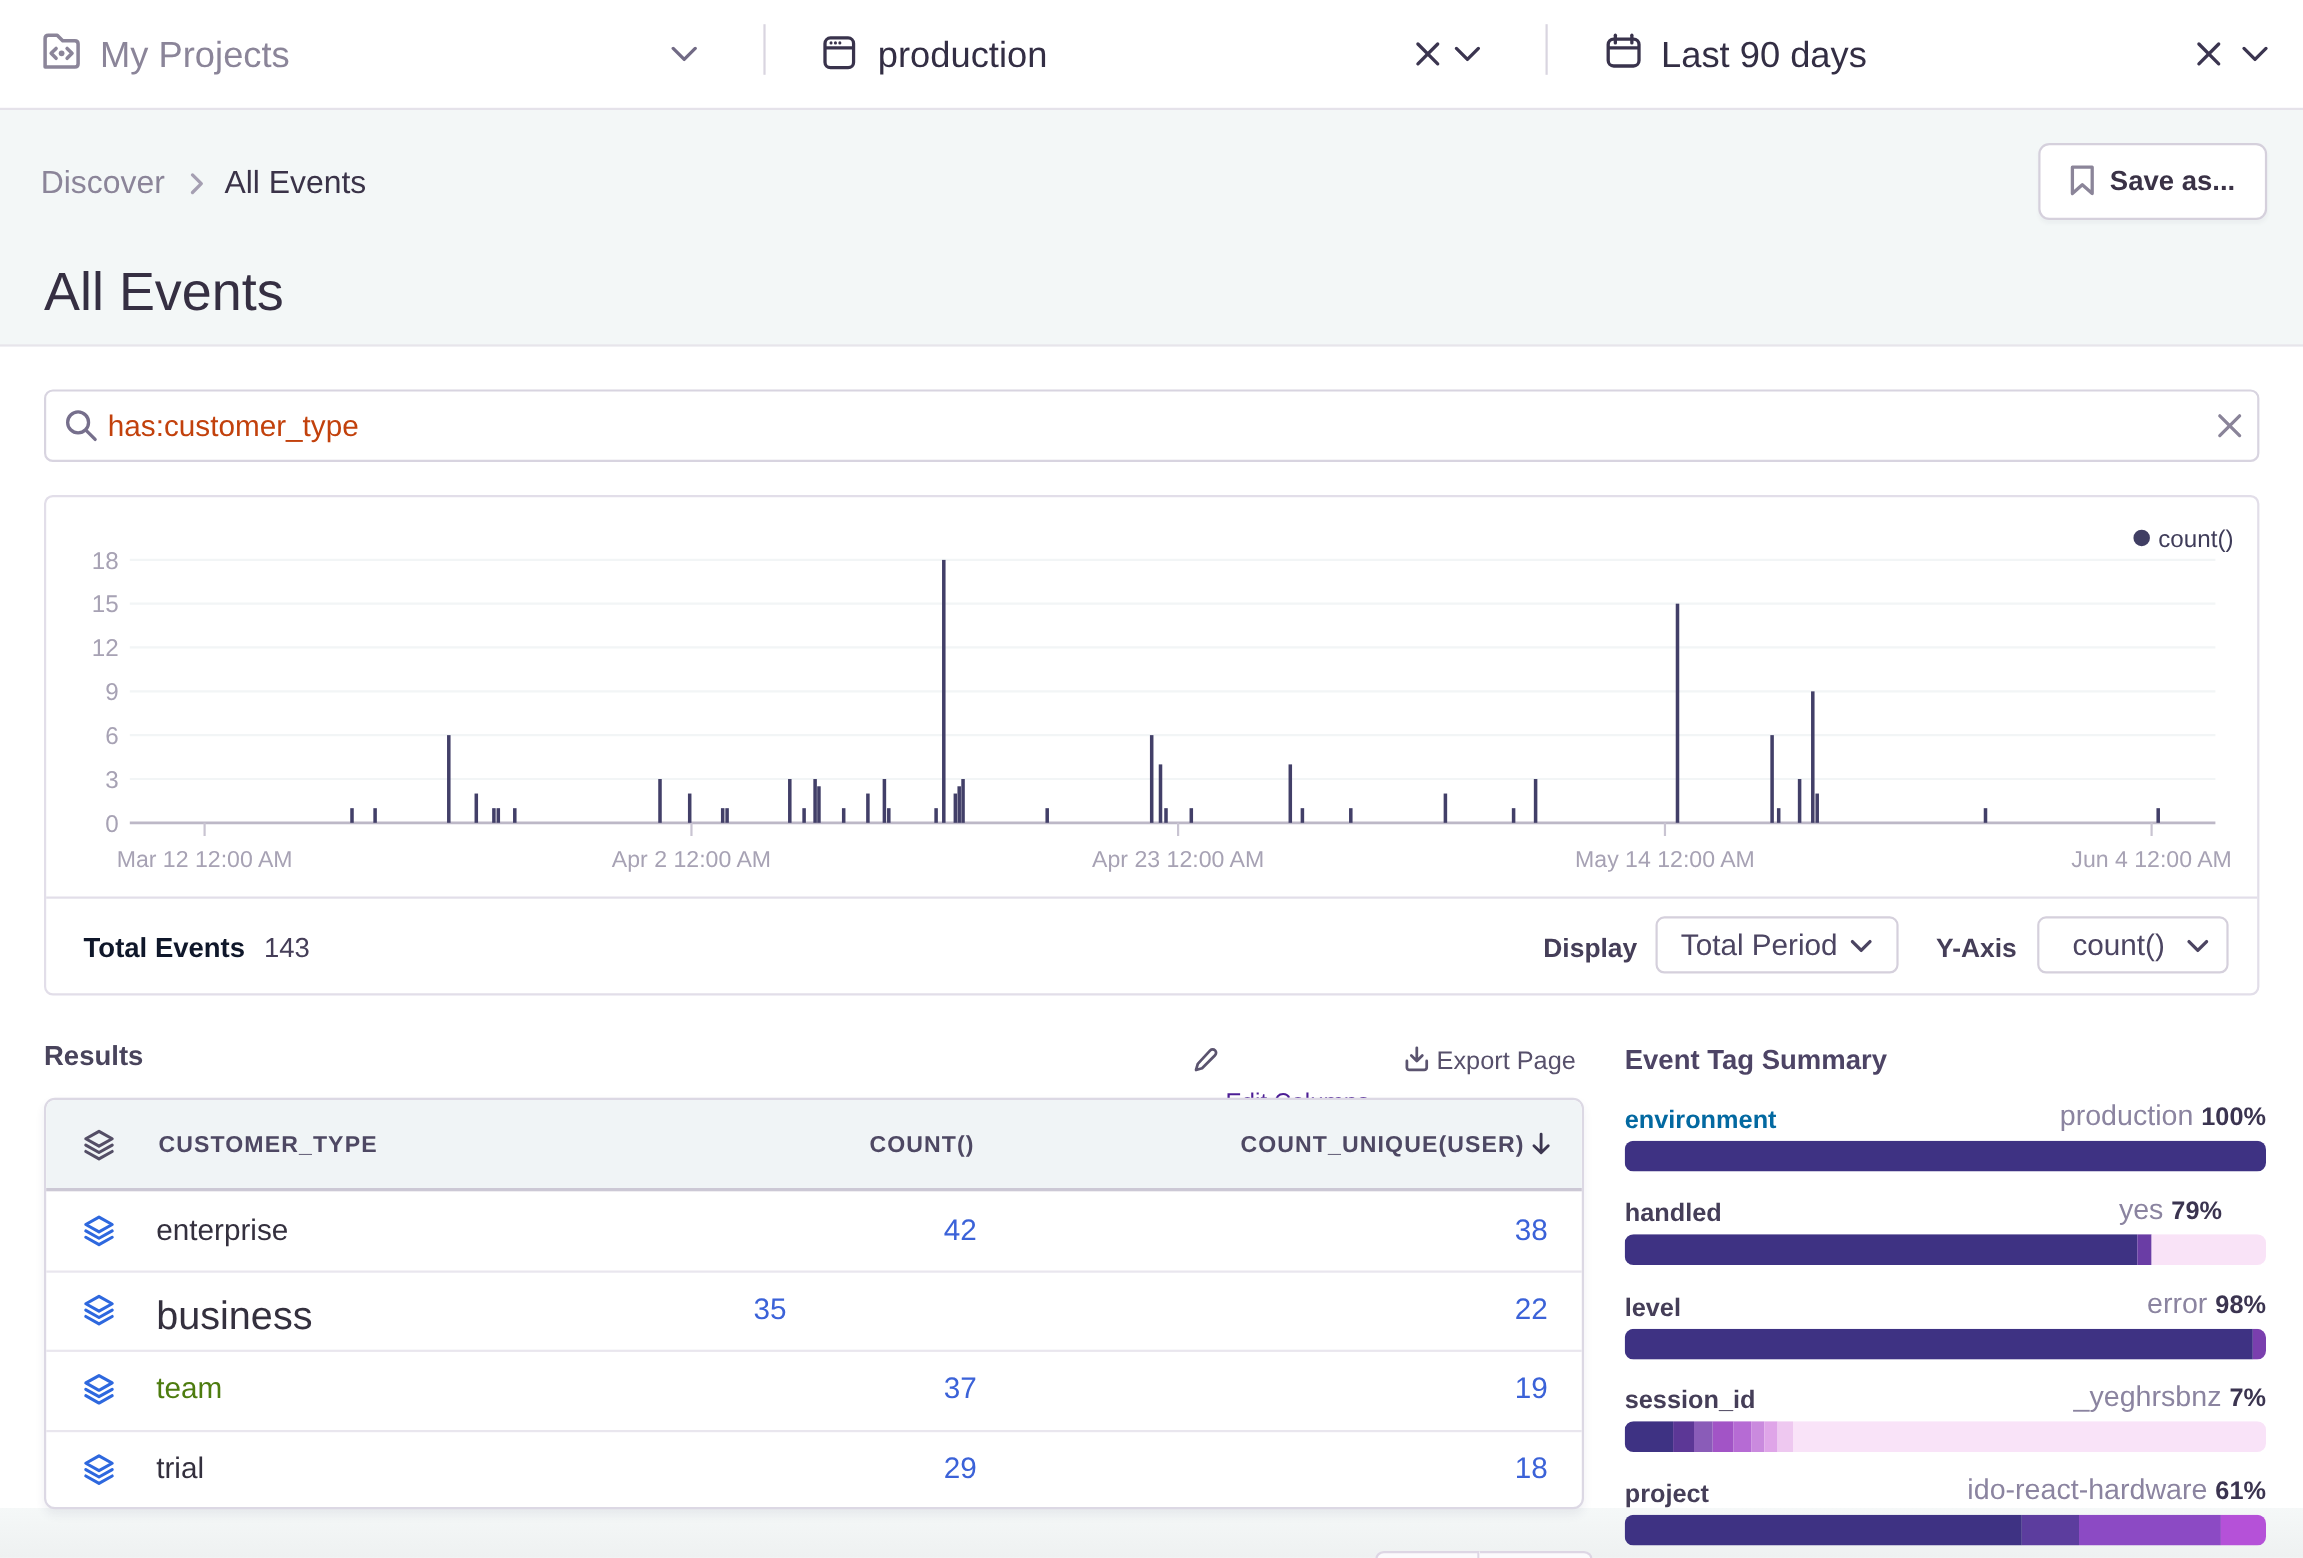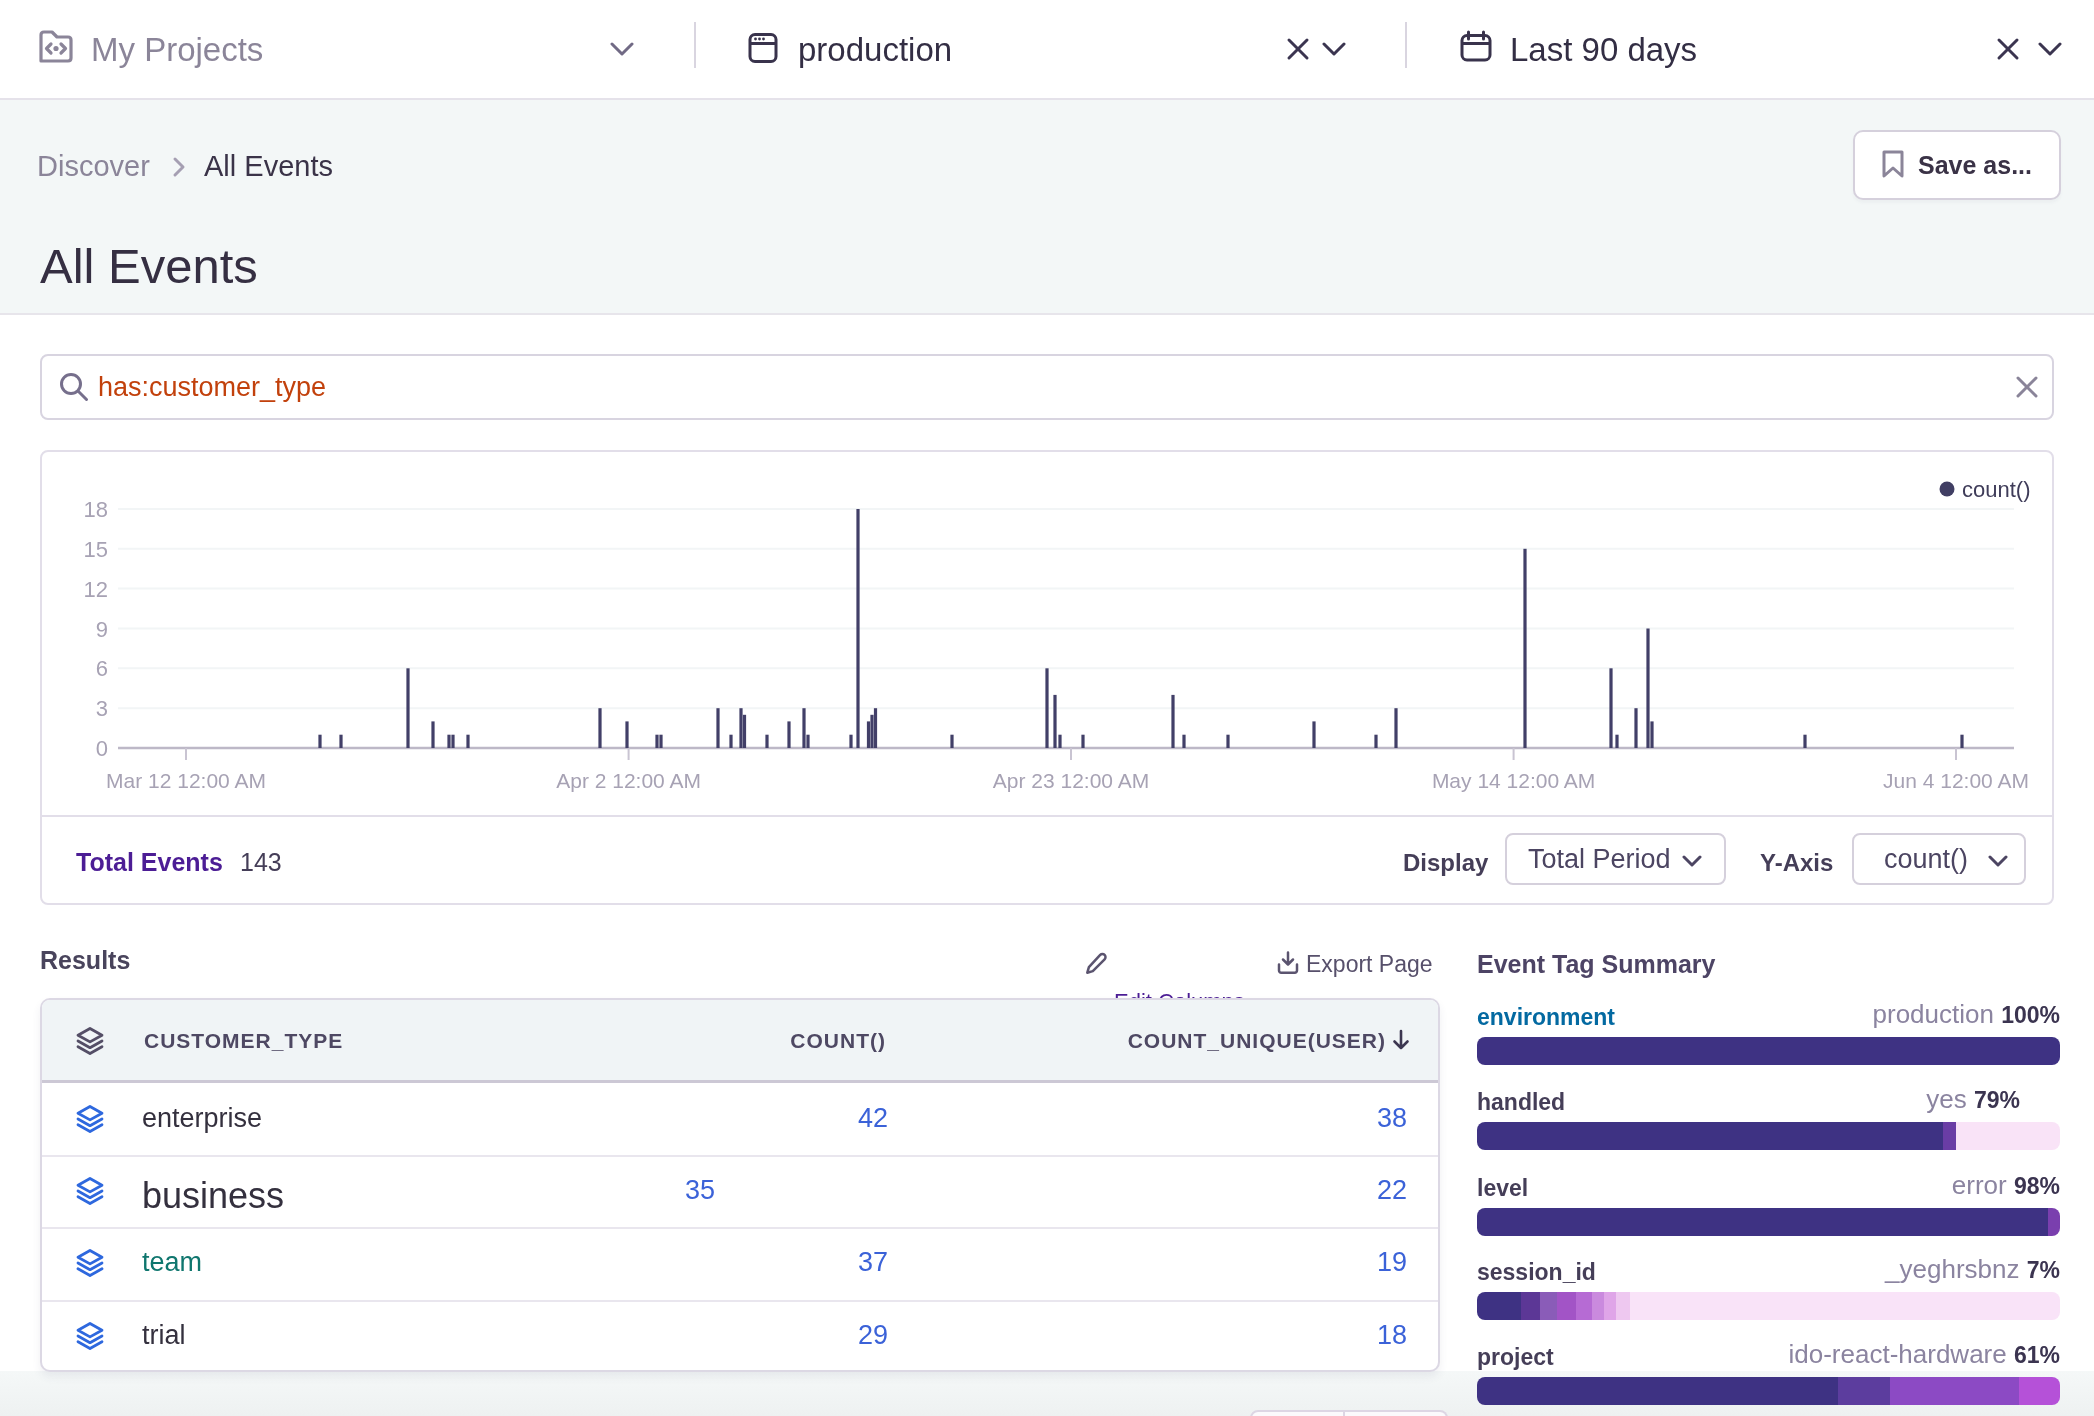--- a/index.html
+++ b/index.html
@@ -147,21 +147,21 @@
       <rect x="1573.4" y="282.7" width="3.2" height="13.3" fill="#423f68"></rect>
       <rect x="1592.4" y="256.2" width="3.2" height="39.8" fill="#423f68"></rect>
       <rect x="1604.4" y="176.5" width="3.2" height="119.5" fill="#423f68"></rect>
       <rect x="1608.4" y="269.4" width="3.2" height="26.6" fill="#423f68"></rect>
       <rect x="1761.4" y="282.7" width="3.2" height="13.3" fill="#423f68"></rect>
       <rect x="1918.4" y="282.7" width="3.2" height="13.3" fill="#423f68"></rect>
       <circle cx="1905" cy="37" r="7.5" fill="#403e63"></circle>
       <text x="1920" y="45" font-size="22" fill="#3f3c59">count()</text>
 </svg>
 <div class="abs" style="left:42px;top:815px;width:2010px;height:2px;background:#e2dee9"></div>
-<span class="abs" style="left:76px;top:848px;font-size:25px;font-weight:bold;color:#4c1d95">Total Events</span>
+<span class="abs" style="left:76px;top:848px;font-size:25px;font-weight:bold;color:#0f172a">Total Events</span>
 <span class="abs" style="left:240px;top:848px;font-size:25px;color:#453e58">143</span>
 <span class="abs" style="left:1403px;top:849px;font-size:24px;font-weight:bold;color:#453e58">Display</span>
 <div class="abs" style="left:1505px;top:833px;width:221px;height:52px;border:2px solid #d5d0dc;border-radius:8px;background:#fff"></div>
 <span class="abs" style="left:1528px;top:844px;font-size:27px;color:#4c4562">Total Period</span>
 <span class="abs" style="left:1682px;top:853px"><svg width="20" height="12" viewBox="0 0 20 12" fill="none">
       <path d="M2 2 L10.0 10 L18 2" stroke="#4c4562" stroke-width="3" stroke-linecap="round" stroke-linejoin="round"></path>
     </svg></span>
 <span class="abs" style="left:1760px;top:849px;font-size:24px;font-weight:bold;color:#453e58">Y-Axis</span>
 <div class="abs" style="left:1852px;top:833px;width:174px;height:52px;border:2px solid #d5d0dc;border-radius:8px;background:#fff"></div>
 <span class="abs" style="left:1884px;top:844px;font-size:27px;color:#4c4562">count()</span>
@@ -211,21 +211,21 @@
     </svg></span>
   <span class="abs" style="left:142px;top:1175px;font-size:36px;color:#34303e">business</span>
   <div class="abs" style="left:685px;top:1175px;width:203px;font-size:27px;color:#3b62d8">35</div>
   <div class="abs" style="left:1205px;top:1175px;width:202px;text-align:right;font-size:27px;color:#3b62d8">22</div>
   <div class="abs" style="left:42px;top:1227px;width:1396px;height:2px;background:#e9e6ee"></div>
   <span class="abs" style="left:75px;top:1248px"><svg width="30" height="30" viewBox="0 0 30 30" fill="none">
 <path d="M15 2.5 L27 9.2 15 15.9 3 9.2 Z" stroke="#2e68de" stroke-width="2.8" stroke-linejoin="round"></path>
 <path d="M3 15 L15 21.7 27 15" stroke="#2e68de" stroke-width="2.8" stroke-linecap="round" stroke-linejoin="round"></path>
 <path d="M3 20.8 L15 27.5 27 20.8" stroke="#2e68de" stroke-width="2.8" stroke-linecap="round" stroke-linejoin="round"></path>
     </svg></span>
-  <span class="abs" style="left:142px;top:1247px;font-size:27px;color:#0f766e">team</span>
+  <span class="abs" style="left:142px;top:1247px;font-size:27px;color:#4d7c0f">team</span>
   <div class="abs" style="left:685px;top:1247px;width:203px;text-align:right;font-size:27px;color:#3b62d8">37</div>
   <div class="abs" style="left:1205px;top:1247px;width:202px;text-align:right;font-size:27px;color:#3b62d8">19</div>
   <div class="abs" style="left:42px;top:1300px;width:1396px;height:2px;background:#e9e6ee"></div>
   <span class="abs" style="left:75px;top:1321px"><svg width="30" height="30" viewBox="0 0 30 30" fill="none">
 <path d="M15 2.5 L27 9.2 15 15.9 3 9.2 Z" stroke="#2e68de" stroke-width="2.8" stroke-linejoin="round"></path>
 <path d="M3 15 L15 21.7 27 15" stroke="#2e68de" stroke-width="2.8" stroke-linecap="round" stroke-linejoin="round"></path>
 <path d="M3 20.8 L15 27.5 27 20.8" stroke="#2e68de" stroke-width="2.8" stroke-linecap="round" stroke-linejoin="round"></path>
     </svg></span>
   <span class="abs" style="left:142px;top:1320px;font-size:27px;color:#34303e">trial</span>
   <div class="abs" style="left:685px;top:1320px;width:203px;text-align:right;font-size:27px;color:#3b62d8">29</div>

